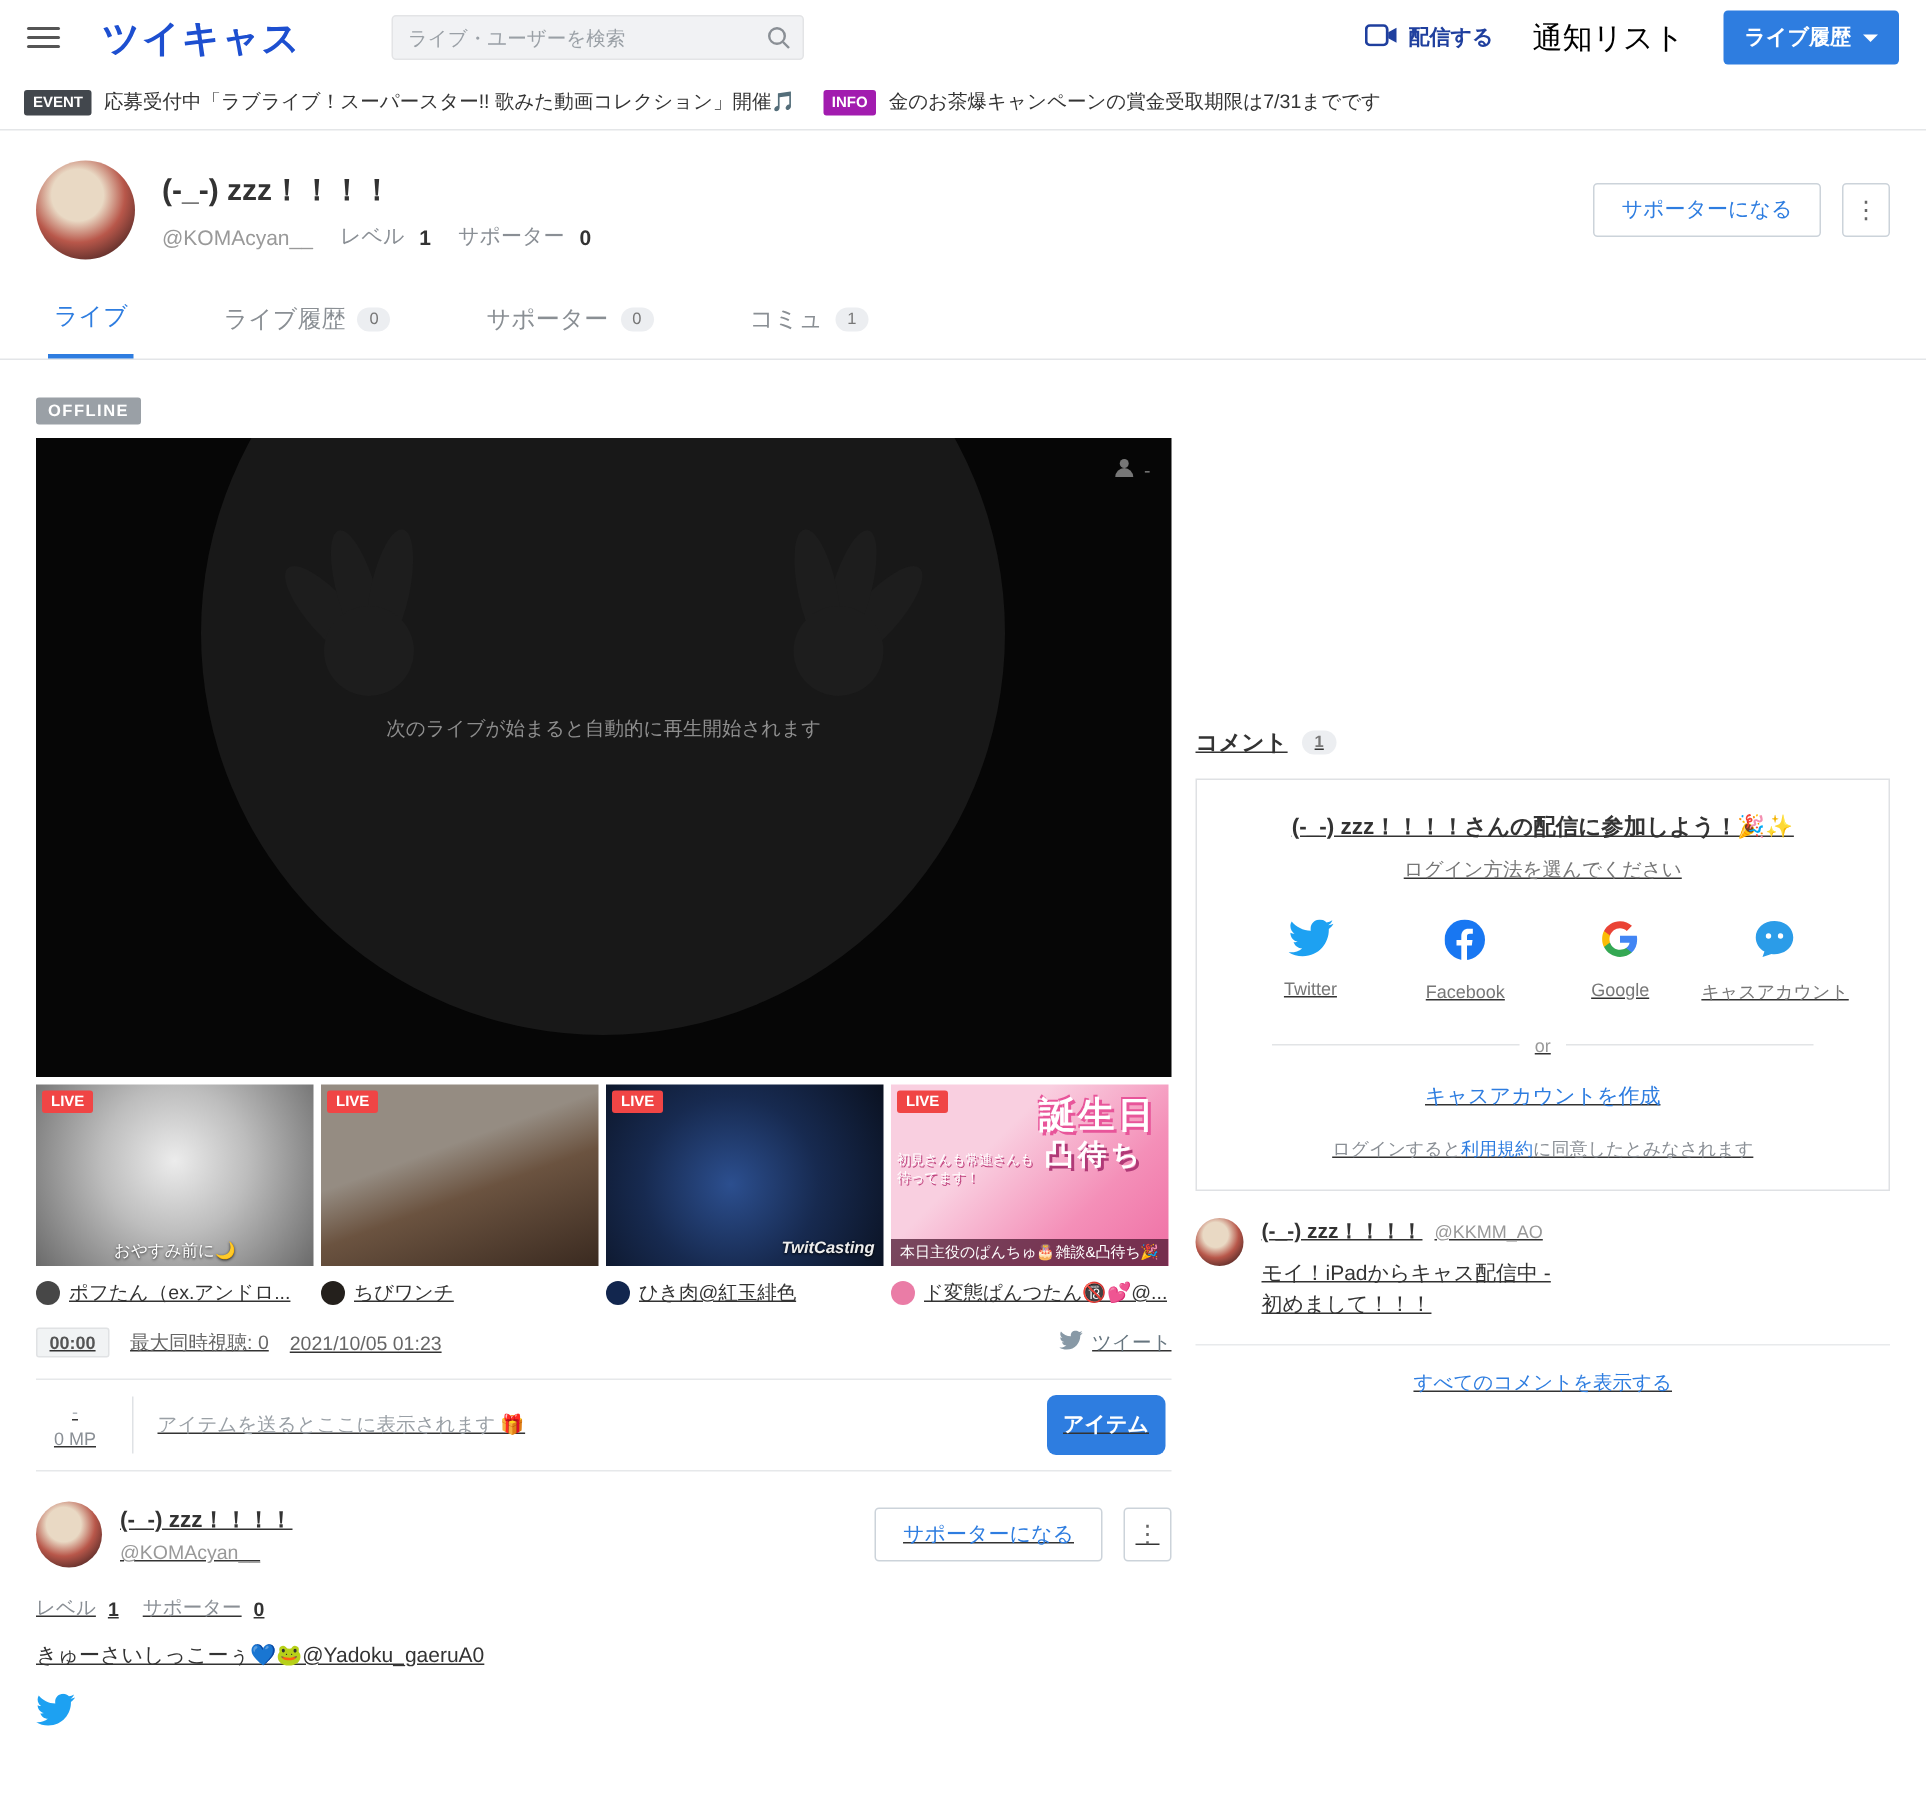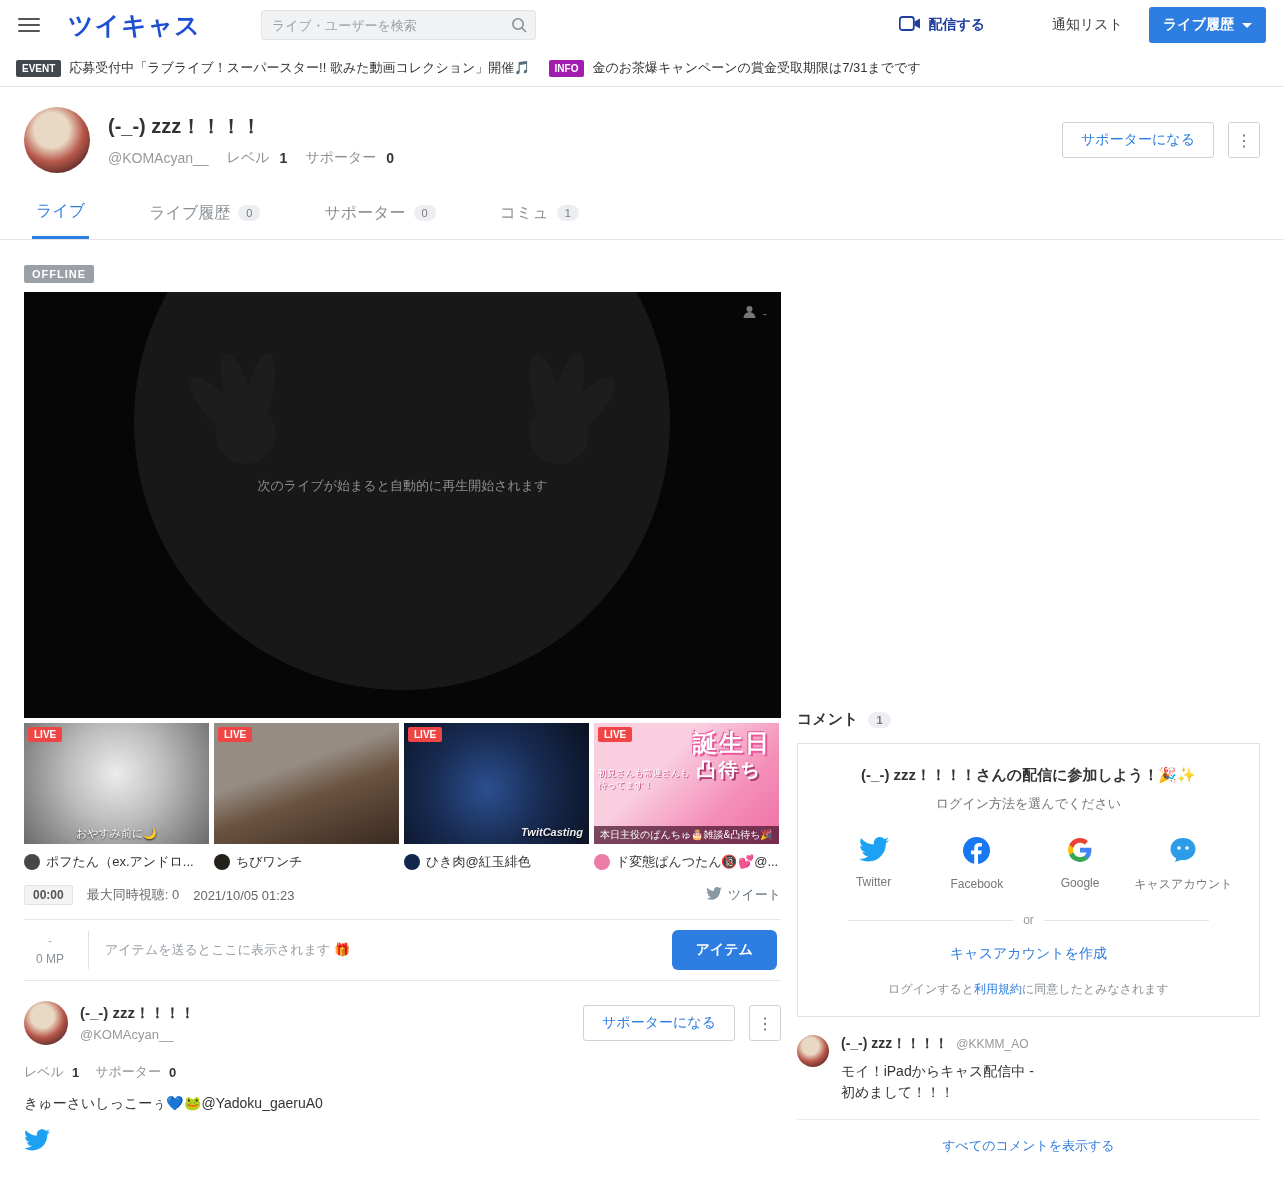--- a/index.html
+++ b/index.html
@@ -15,21 +15,21 @@
   .search-wrap { margin-left:60px; position:relative; }
   .search-input {
     width:275px; height:30px; background:#f1f2f4; border:1px solid #e3e4e6; border-radius:3px;
     padding:0 32px 0 10px; font-size:13px; color:#333; outline:none;
     font-family:"Liberation Sans","DejaVu Sans",sans-serif;
   }
   .search-input::placeholder { color:#9aa0a6; }
   .search-icon { position:absolute; right:8px; top:6px; }
   .header-right { margin-left:auto; display:flex; align-items:center; gap:26px; }
   .broadcast { display:flex; align-items:center; gap:7px; font-size:14px; font-weight:bold; color:#1f3f9e; cursor:pointer; }
-  .notif { font-size:14px; color:#404040; cursor:pointer;margin-left:41px; }
+  .notif { font-size:20px; color:#000000; cursor:pointer; }
   .login-btn {
     background:#2e7de0; color:#fff; font-size:14px; font-weight:bold; border:none; border-radius:3px;
     padding:9px 14px; display:flex; align-items:center; gap:8px; cursor:pointer;
     font-family:"Liberation Sans","DejaVu Sans",sans-serif;
   }
   .chev { width:0; height:0; border-left:5px solid transparent; border-right:5px solid transparent; border-top:5px solid #fff; }
   
   .notice { height:37px; display:flex; align-items:center; gap:8px; padding:0 16px; border-bottom:1px solid #e4e6e8; font-size:13px; }
   .badge-dark { background:#42474d; color:#fff; font-size:10px; font-weight:bold; padding:3px 6px; border-radius:2px; }
   .badge-gray { background:#a21caf; color:#fff; font-size:10px; font-weight:bold; padding:3px 6px; border-radius:2px; margin-left:10px; }
@@ -49,21 +49,21 @@
     background:#fff; border:1px solid #ccd3da; border-radius:3px; color:#2e7de0;
     font-size:14px; padding:8px 18px; cursor:pointer; font-family:"Liberation Sans","DejaVu Sans",sans-serif;
   }
   .btn-dots { background:#fff; border:1px solid #ccd3da; border-radius:3px; color:#666; font-size:16px; width:32px; cursor:pointer; }
   
   .tabs { display:flex; gap:56px; padding:18px 32px 0; border-bottom:1px solid #e3e5e8; margin-top:6px; }
   .tab { font-size:16px; color:#8a8f94; padding:0 4px 14px; cursor:pointer; display:flex; align-items:center; gap:8px; }
   .tab.active { color:#2e7de0; border-bottom:3px solid #2e7de0; }
   .count-pill { background:#eceef1; color:#777; font-size:11px; border-radius:9px; padding:2px 8px; }
   
-  .main { display:flex; padding:24px; gap:16px; align-items:flex-end; }
+  .main { display:flex; padding:24px; gap:16px; align-items:center;text-decoration:underline; }
   .col-left { width:757px; flex:none; }
   .col-right { flex:1; }
   .offline-badge { display:inline-block; background:#9aa0a6; color:#fff; font-size:11px; font-weight:bold; letter-spacing:1px; padding:3px 8px; border-radius:2px; margin-bottom:9px; }
   .player { width:757px; height:426px; background:#060606; position:relative; overflow:hidden; }
   .player svg.mascot { position:absolute; left:0; top:0; }
   .player-msg { position:absolute; width:100%; text-align:center; top:185px; color:#8e8e8e; font-size:13px; z-index:2; }
   .viewer { position:absolute; top:12px; right:14px; display:flex; align-items:center; gap:6px; color:#777; font-size:13px; z-index:2; }
   
   .thumb-row { display:flex; gap:5px; margin-top:5px; }
   .thumb-col { width:185px; flex:none; }
@@ -87,21 +87,21 @@
   .stats-row { display:flex; align-items:center; gap:14px; margin-top:14px; }
   .dur-badge { background:#f1f3f4; border:1px solid #e0e2e4; color:#555; font-size:12px; font-weight:bold; padding:2px 8px; border-radius:2px; }
   .stat-text { font-size:13px; color:#666; }
   .tweet { margin-left:auto; display:flex; align-items:center; gap:6px; color:#66757f; font-size:13px; cursor:pointer; }
   
   .item-bar { display:flex; align-items:center; margin-top:14px; border-top:1px solid #e6e8ea; border-bottom:1px solid #e6e8ea; padding:10px 4px; }
   .mp-block { text-align:center; font-size:12px; color:#8a8f95; line-height:1.5; min-width:44px; }
   .mp-dash { color:#aab0b6; }
   .vline { width:1px; height:38px; background:#dfe2e5; margin:0 16px; }
   .item-hint { font-size:13px; color:#9aa0a6; }
-  .item-btn { margin-left:auto; background:#2e7de0; color:#fff; border:none; border-radius:6px; font-size:14px; font-weight:bold; padding:11px 24px; cursor:pointer; font-family:"Liberation Sans","DejaVu Sans",sans-serif; }
+  .item-btn { margin-left:auto; background:#2e7de0; color:#fff; border:none; border-radius:6px; font-size:14px; font-weight:bold; padding:11px 11px; cursor:pointer; font-family:"Liberation Sans","DejaVu Sans",sans-serif; }
   
   .profile-lower { margin-top:20px; }
   .pl-top { display:flex; align-items:center; }
   .avatar-md { width:44px; height:44px; border-radius:50%;
     background:radial-gradient(circle at 42% 35%, #e9d9c4 0 30%, #b8574a 55%, #5d2e2a 80%, #2c1b1b 100%); flex:none; cursor:pointer; }
   .pl-info { margin-left:12px; }
   .pl-name { font-size:15px; font-weight:bold; }
   .pl-user { font-size:13px; color:#999; margin-top:4px; }
   .pl-actions { margin-left:auto; display:flex; gap:14px; }
   .pl-stats { display:flex; gap:8px; margin-top:18px; font-size:13px; align-items:center; }

